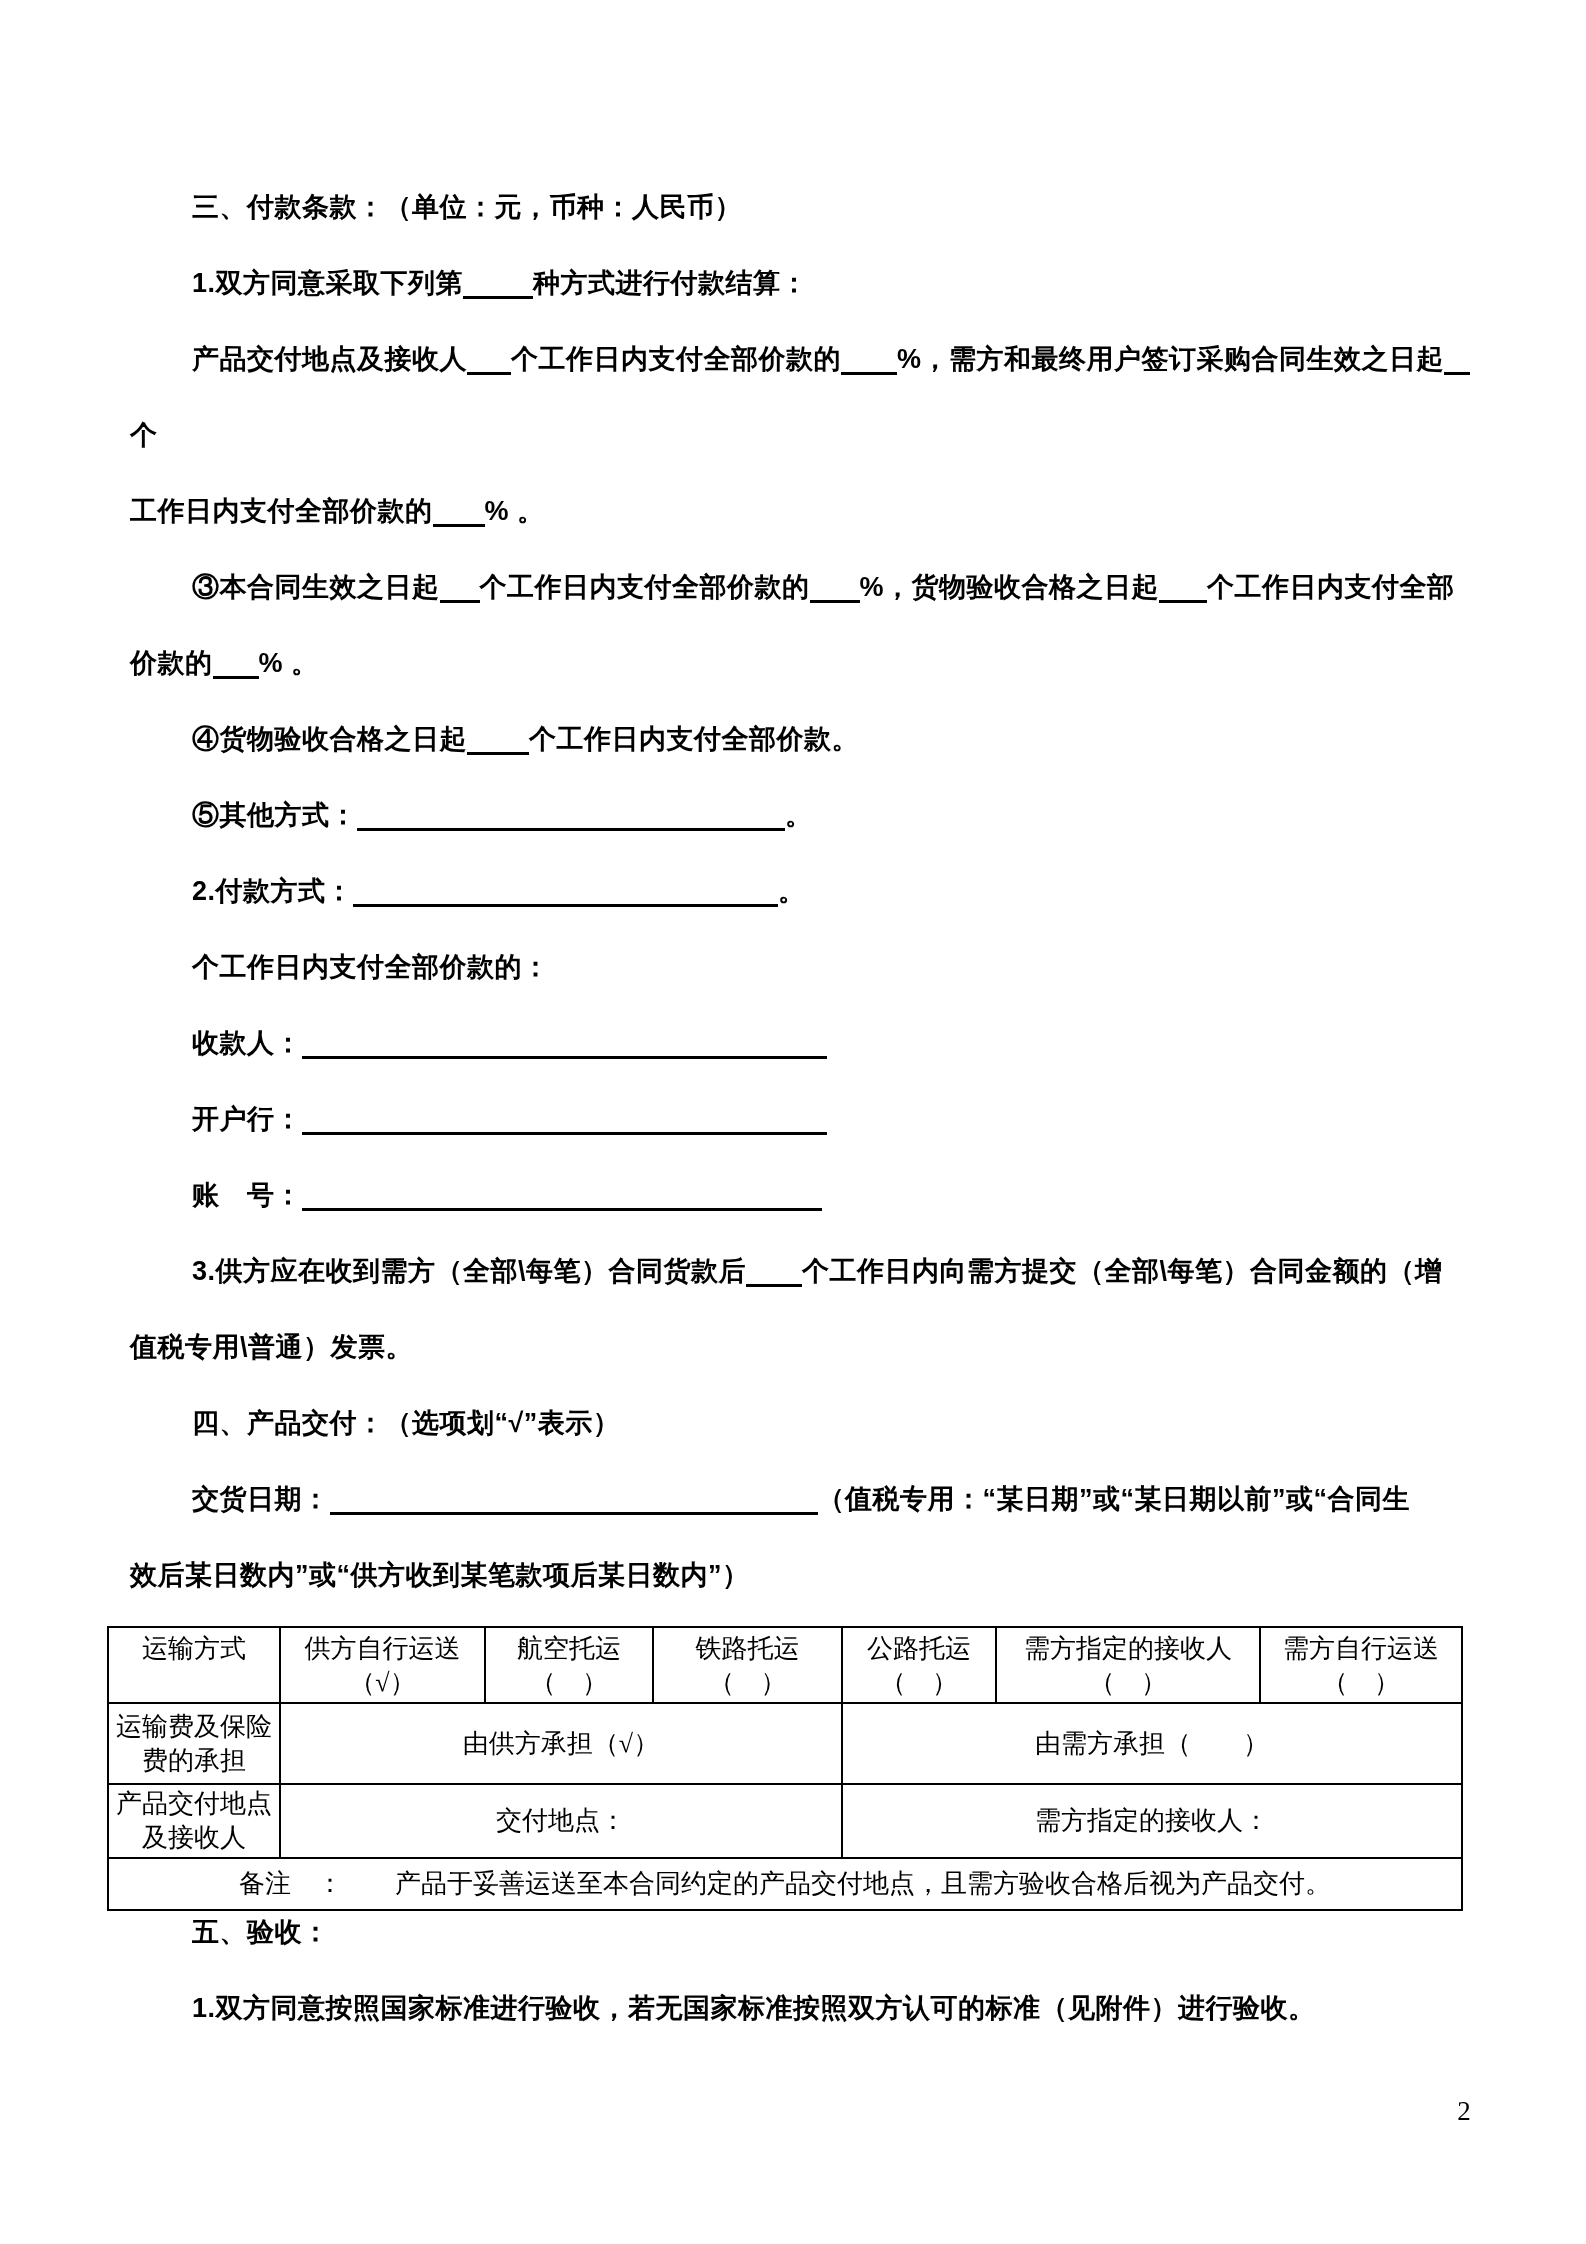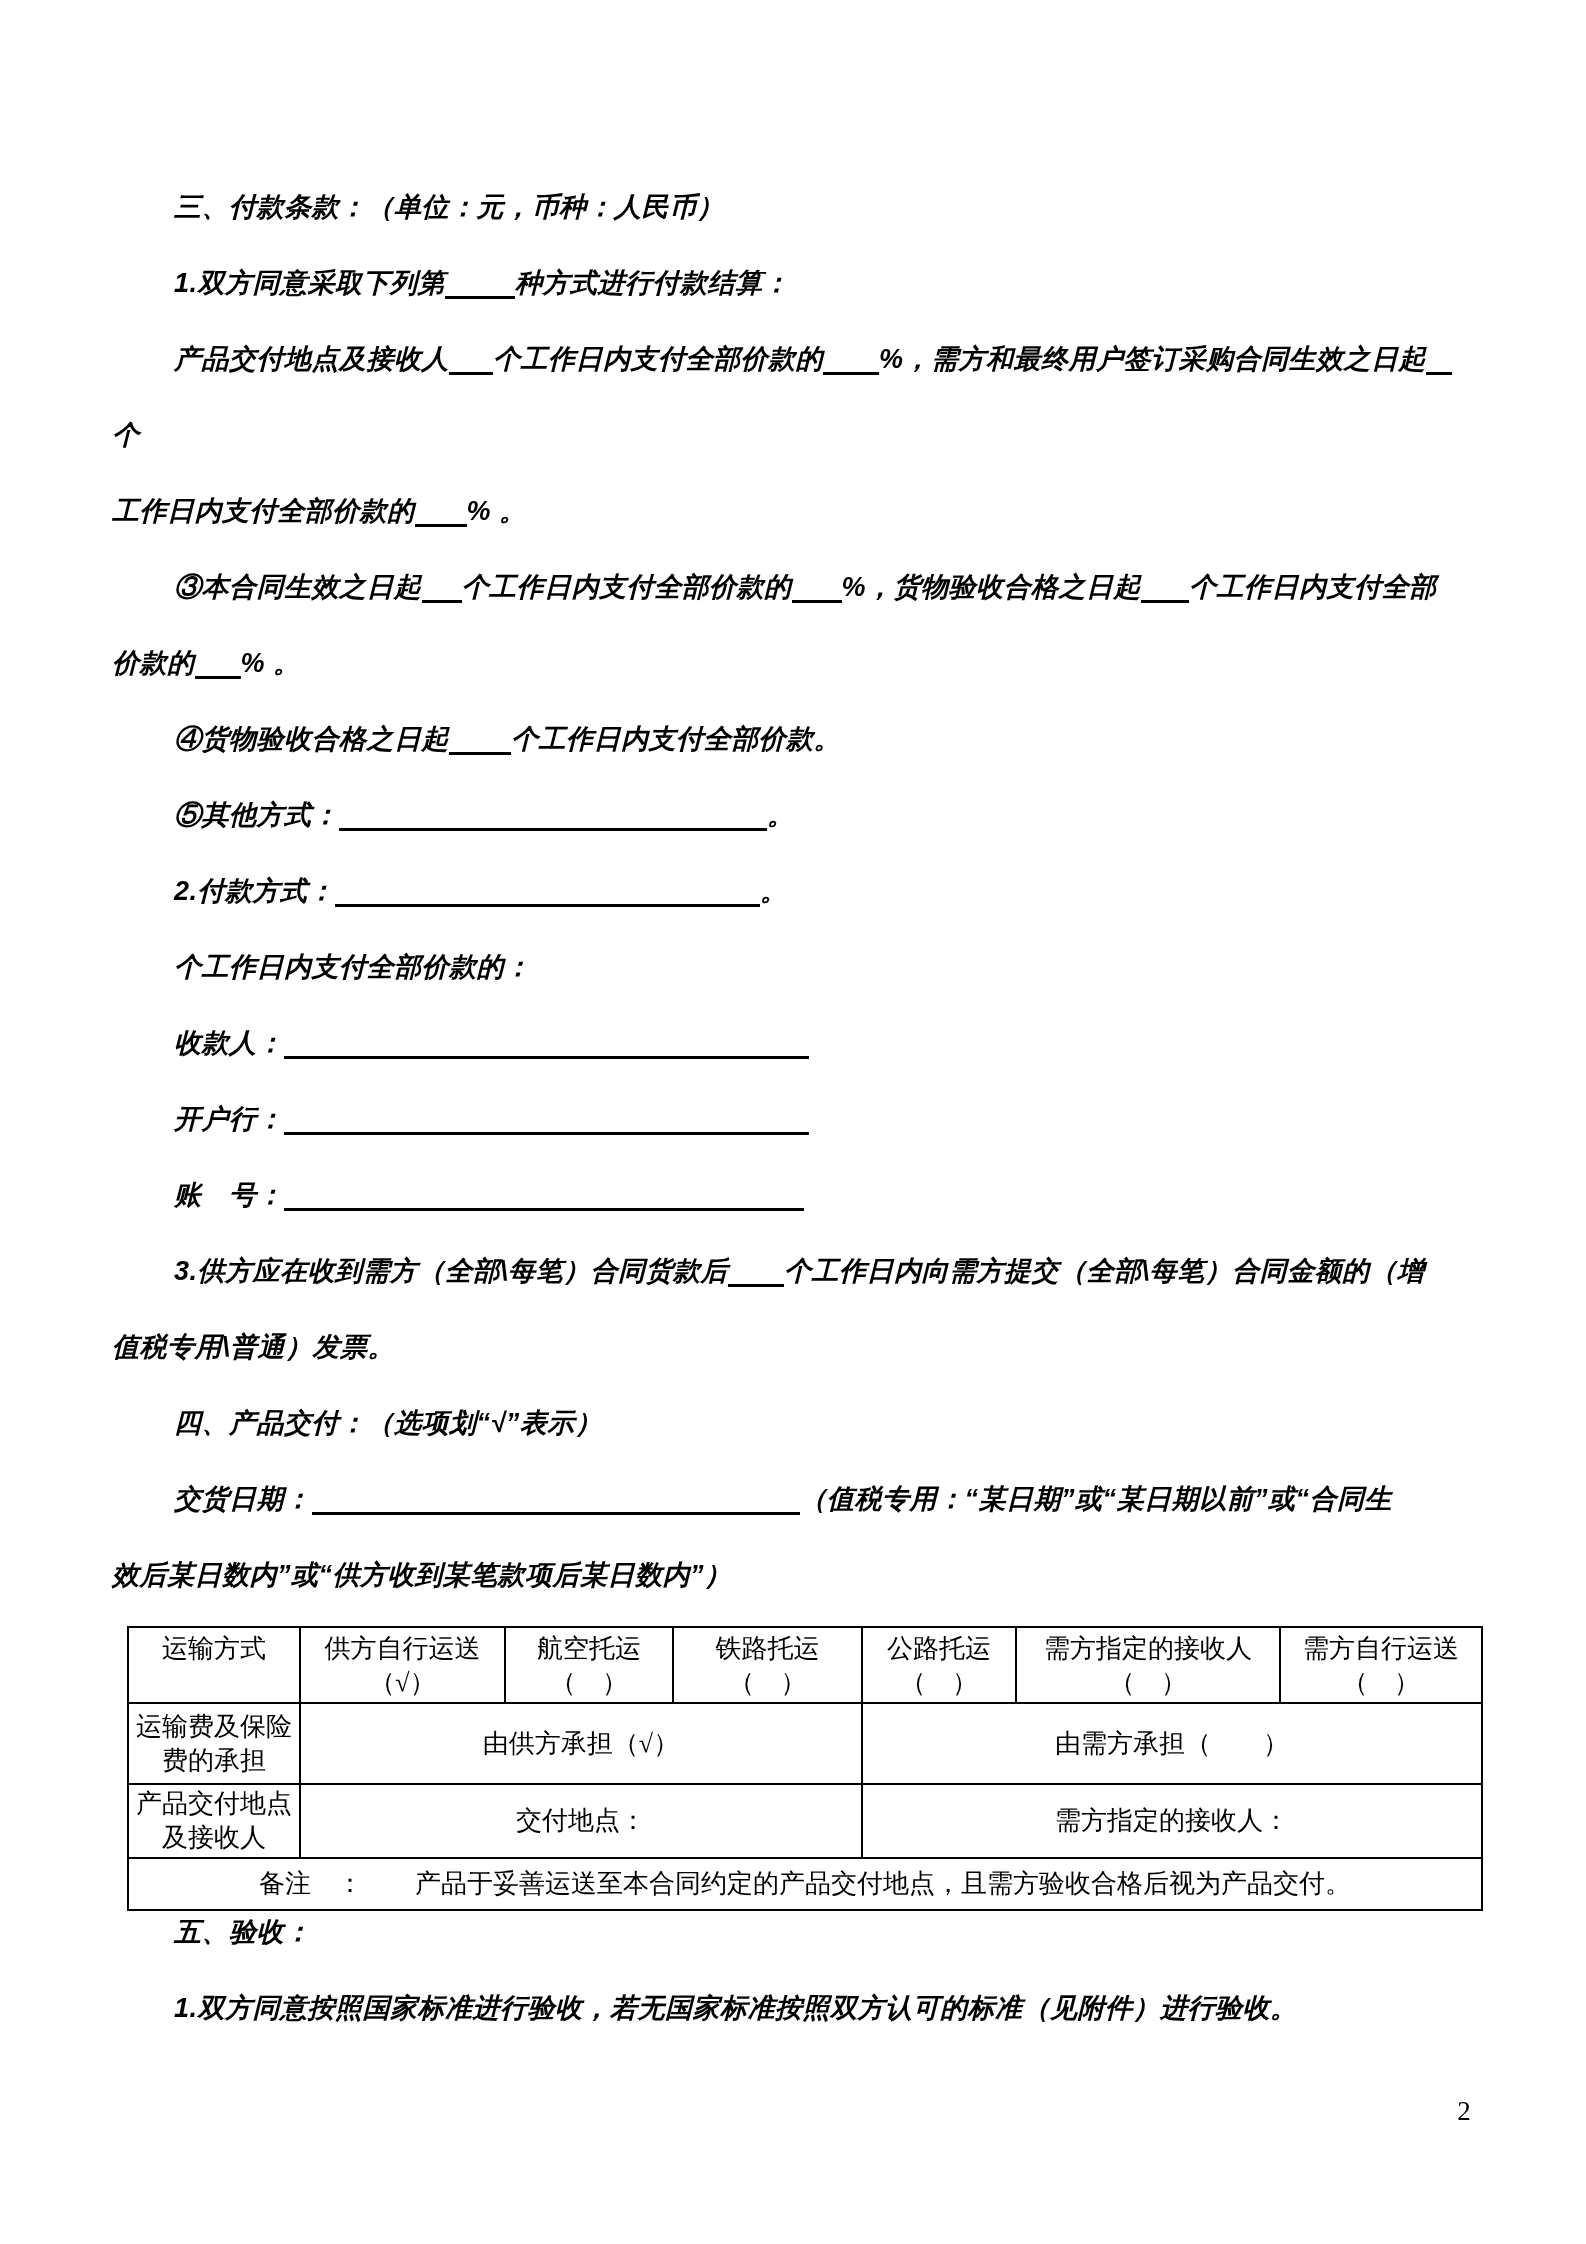--- a/index.html
+++ b/index.html
@@ -7,40 +7,39 @@
     position: relative;
     width: 1586px;
     height: 2244px;
     background: #ffffff;
     color: #000000;
     overflow: hidden;
     font-family: "Liberation Sans", sans-serif;
   }
   .doc {
     position: absolute;
-    left: 112px;
+    left: 130px;
     width: 1352px;
     font-size: 27px;
     font-weight: bold;
     line-height: 76px;
     letter-spacing: 0.5px;
-    font-style: italic;
   }
   .doc-top { top: 169px; }
   .doc-bottom { top: 1894px; }
   .doc p { margin: 0; text-indent: 62px; }
   .blank {
     display: inline-block;
     border-bottom: 3px solid #000000;
     height: 32px;
     vertical-align: -7px;
   }
   table.delivery-table {
     position: absolute;
-    left: 127px;
+    left: 107px;
     top: 1626px;
     width: 1354px;
     border-collapse: collapse;
     table-layout: fixed;
     font-family: "Liberation Serif", serif;
     font-weight: normal;
     font-size: 26px;
     color: #000000;
   }
   table.delivery-table td {

